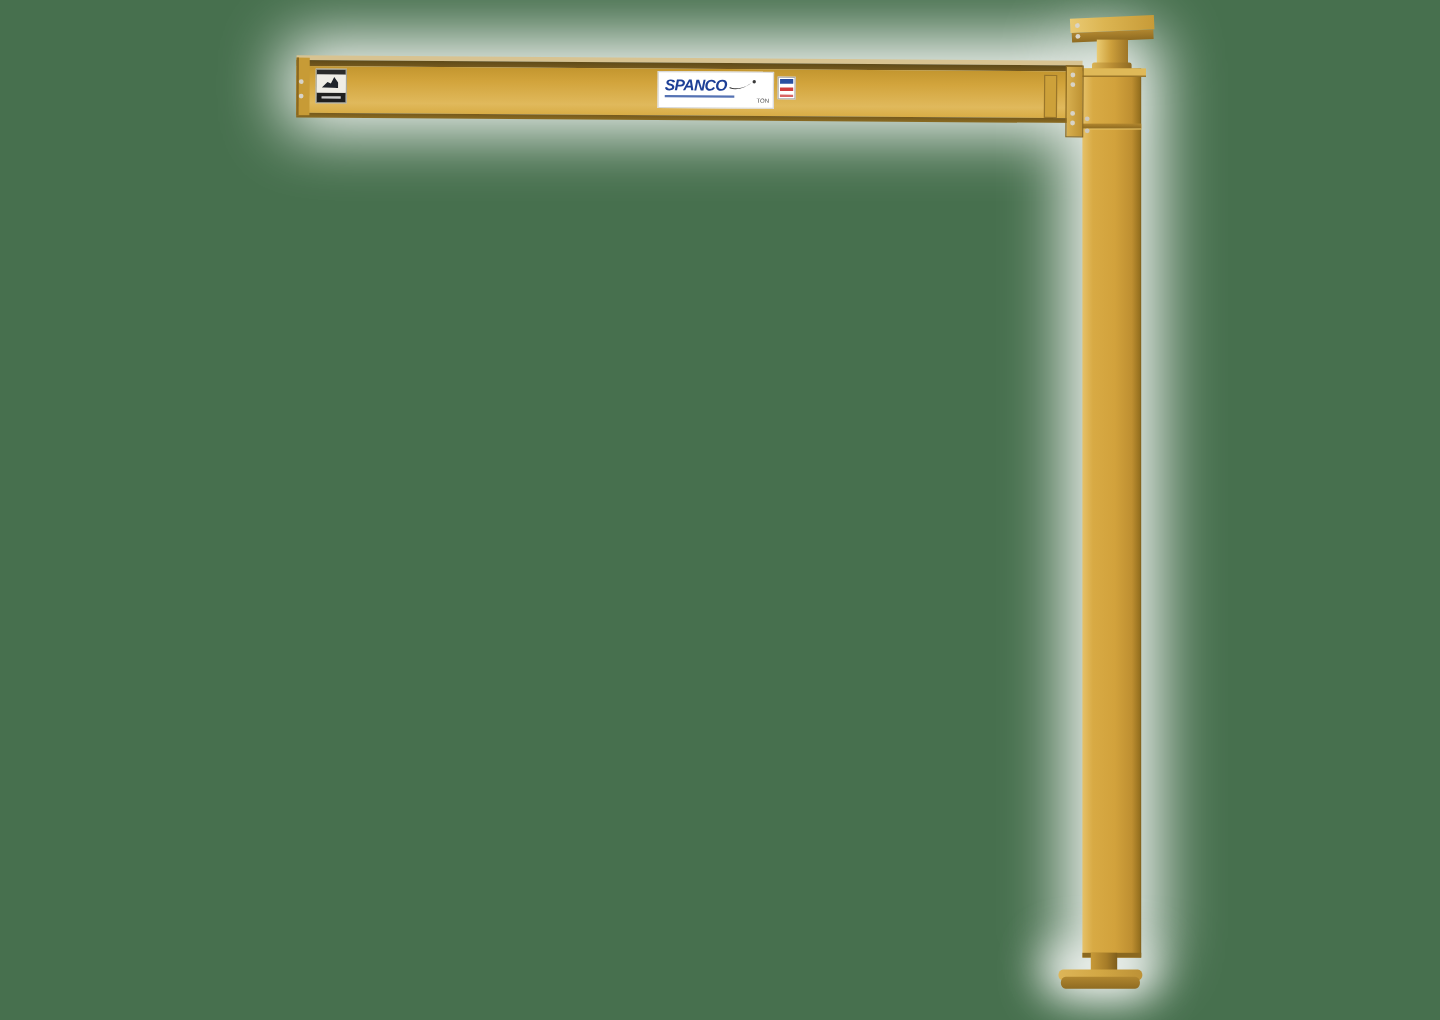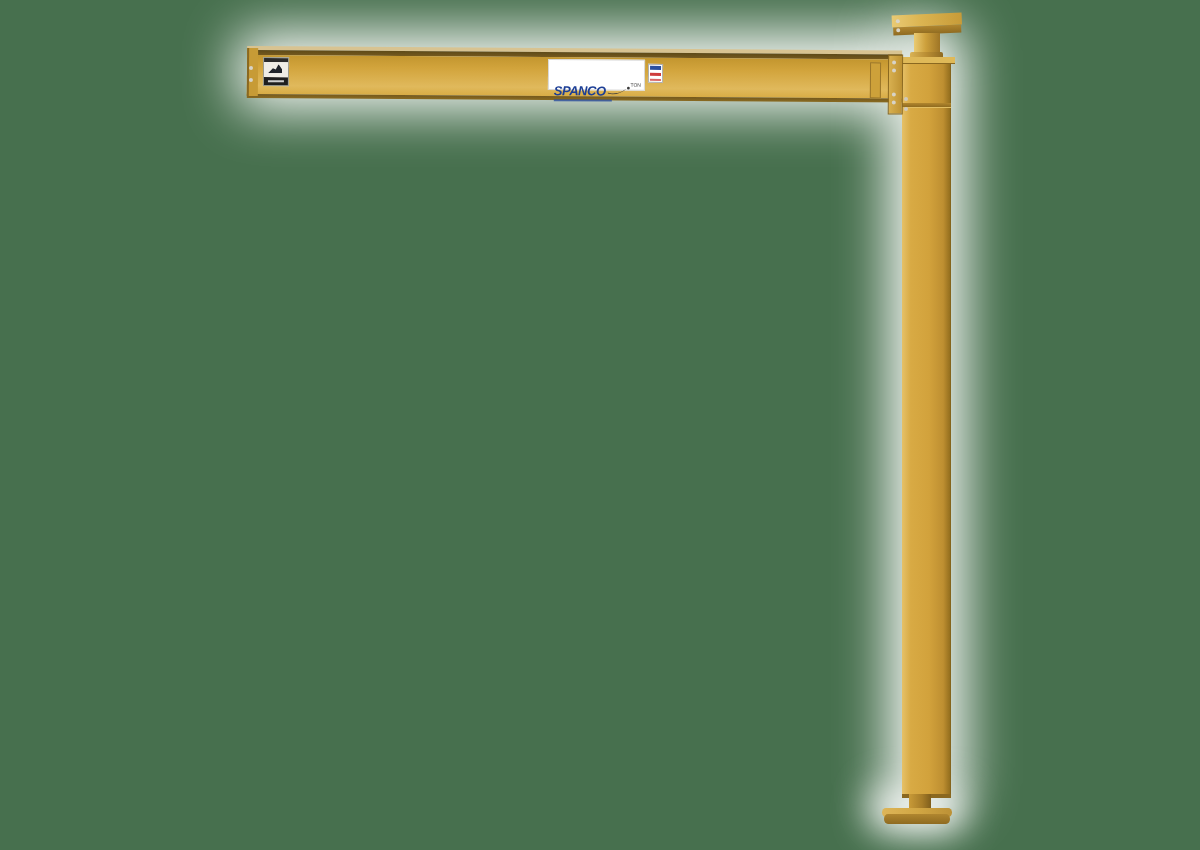--- a/index.html
+++ b/index.html
@@ -65,21 +65,21 @@
     background:#F4F2EC;border:1px solid #9a9a8a;display:flex;flex-direction:column;}
   .warning-header{height:4px;background:#2B2B2B;}
   .warning-body{flex:1;position:relative;background:#EFEDE6;}
   .warning-picto{position:absolute;left:4px;top:2px;width:14px;height:9px;background:#20242B;
     clip-path:polygon(0 100%, 35% 45%, 55% 60%, 75% 0, 100% 55%, 100% 100%);}
   .warning-footer{height:8px;background:#1F1F1F;display:flex;align-items:center;justify-content:center;}
   .warning-footer i{display:block;width:16px;height:2px;background:#cfcfcf;}
 
   .spanco-label{position:absolute;left:301px;top:11px;width:97px;height:31px;
     background:#FFFFFF;border:1px solid #D8D8D8;box-sizing:border-box;padding:4px 4px 2px 5px;}
-  .spanco-row{display:flex;align-items:center;gap:1px;margin-top:20px;}
+  .spanco-row{display:flex;align-items:center;gap:1px;}
   .spanco-text{font-style:italic;font-weight:bold;font-size:13px;letter-spacing:-0.5px;
     color:#1D3F96;line-height:13px;}
   .spanco-swoosh{width:24px;height:11px;}
   .spanco-tagbar{margin-top:2px;width:58px;height:2px;background:#2A4FA0;opacity:.8;}
   .spanco-capacity{position:absolute;right:3px;bottom:2px;font-size:5px;color:#444;line-height:5px;}
 
   .origin-sticker{position:absolute;left:401px;top:15px;width:15px;height:19px;
     background:#fff;border:1px solid #AFAFAF;box-sizing:border-box;
     display:flex;flex-direction:column;justify-content:space-between;padding:1px;}
   .origin-row-blue{height:4px;background:#2A4FA0;}

